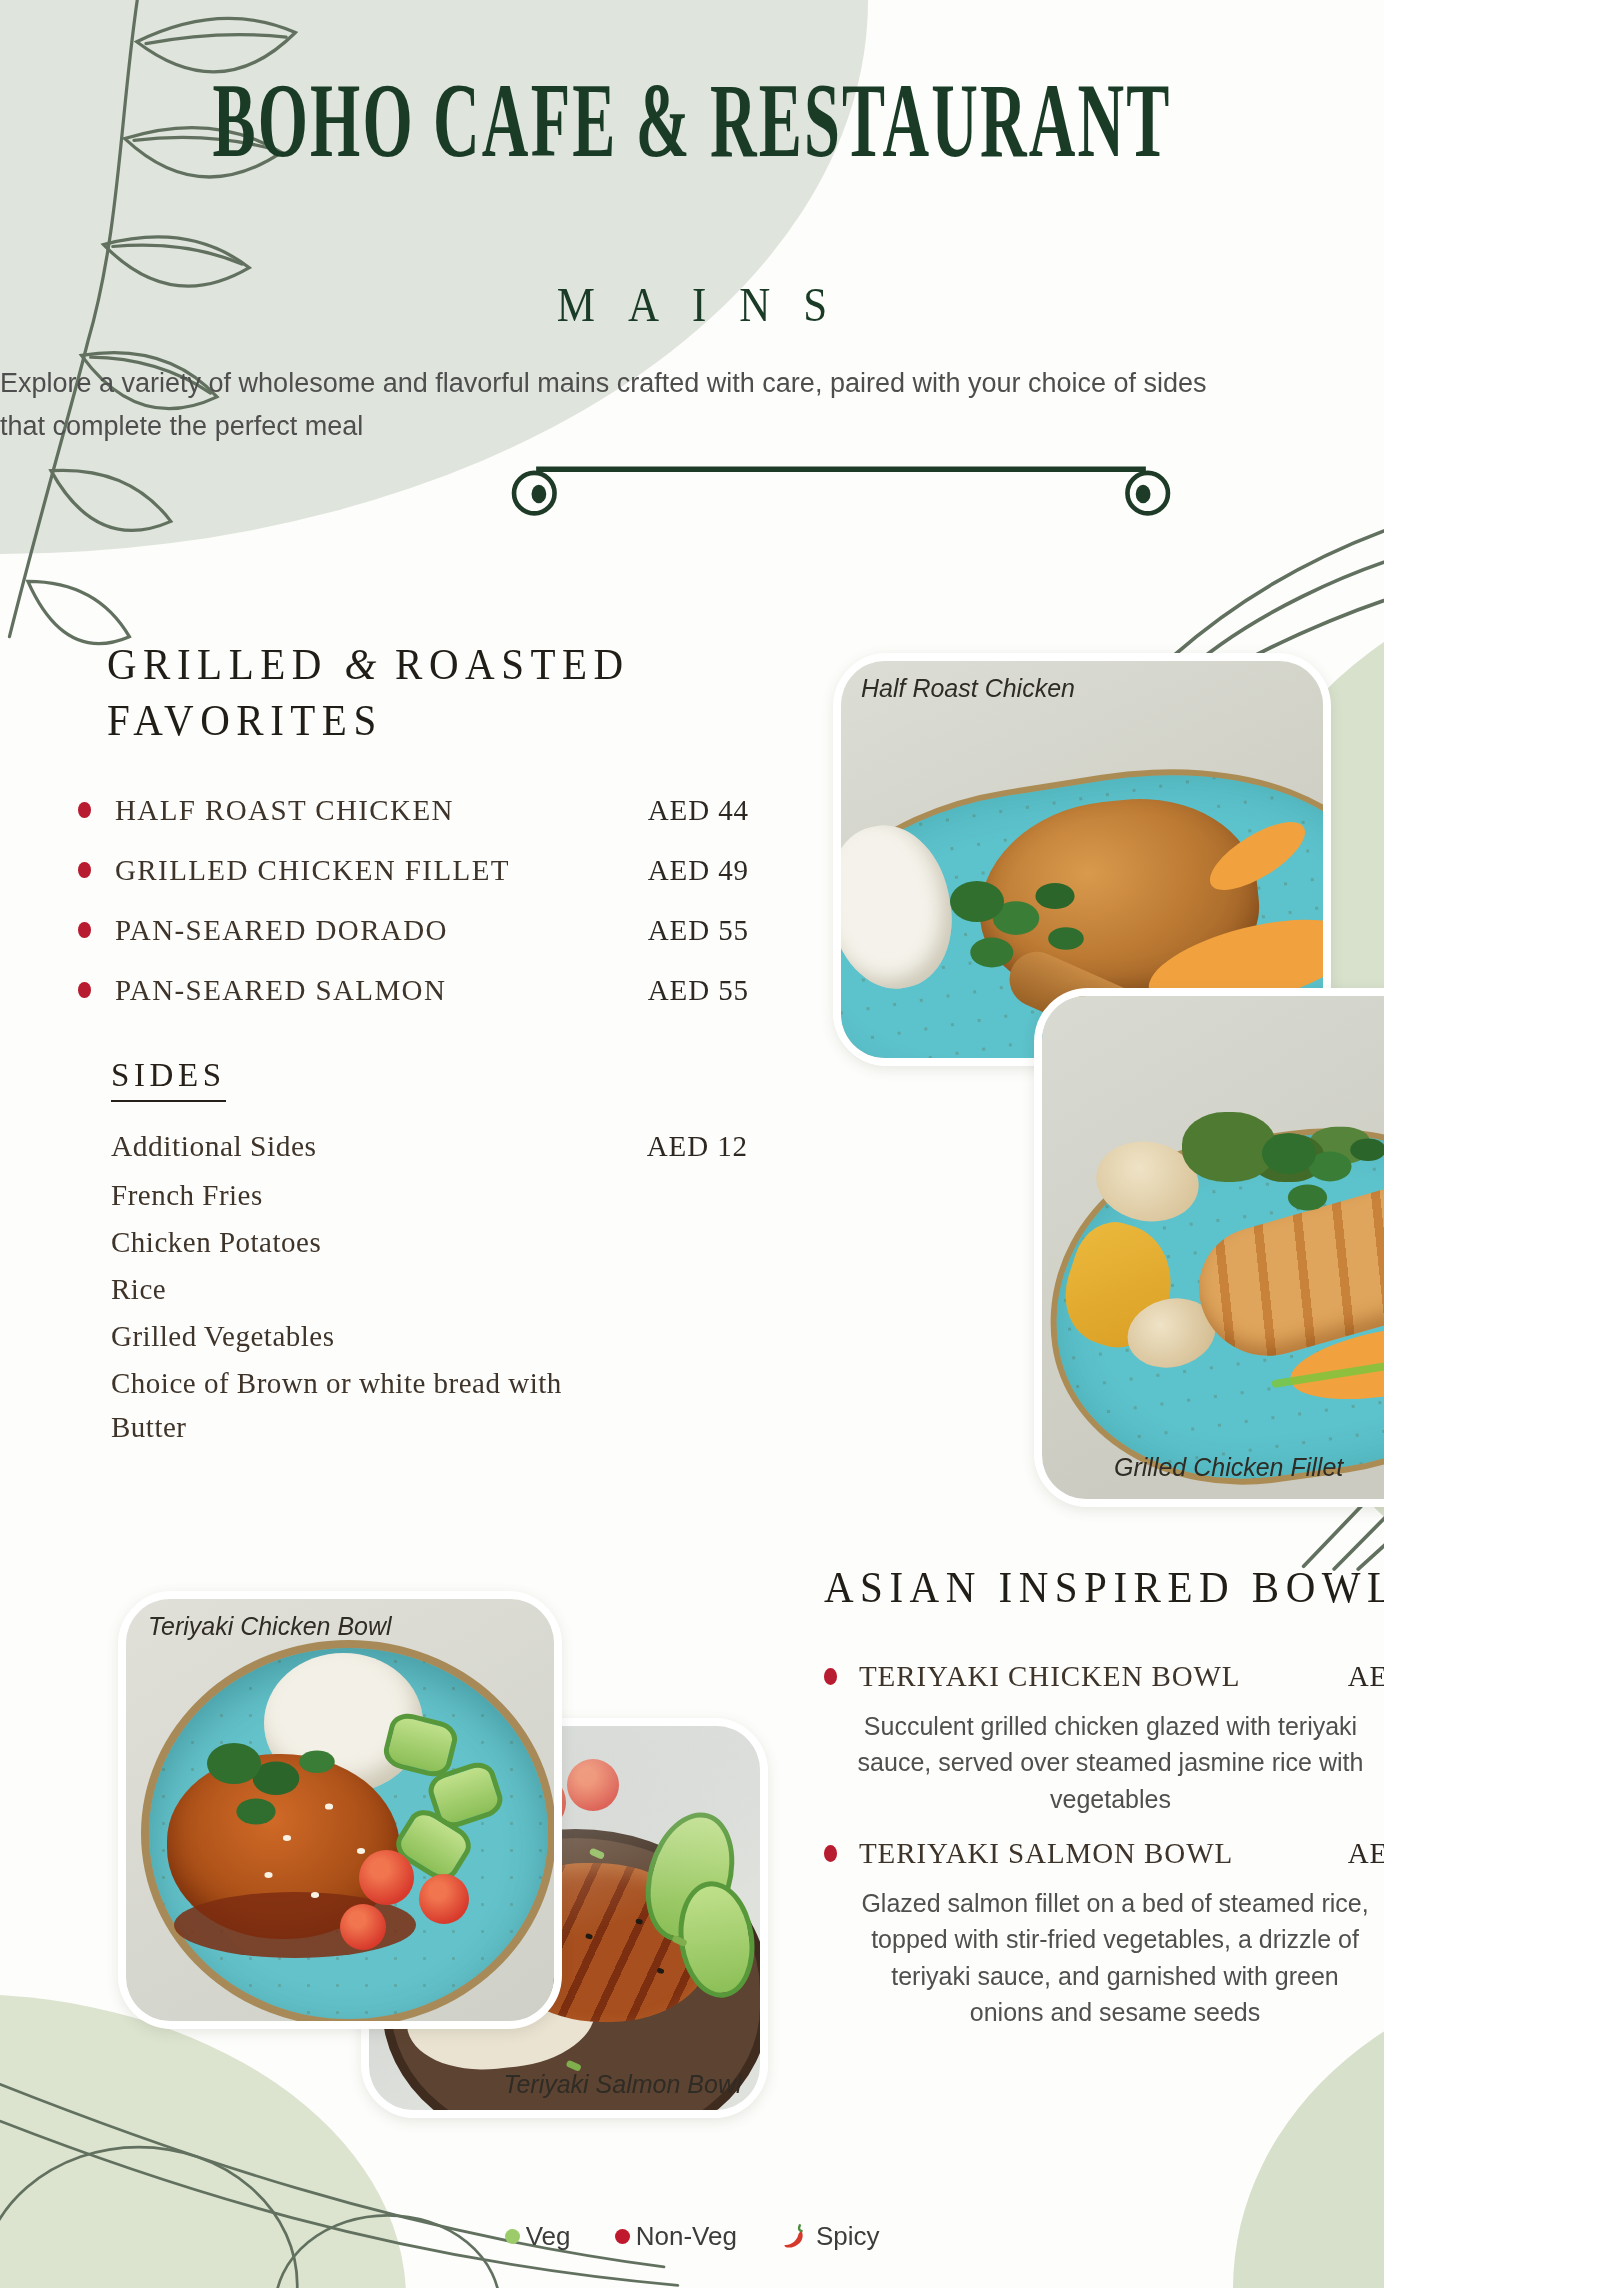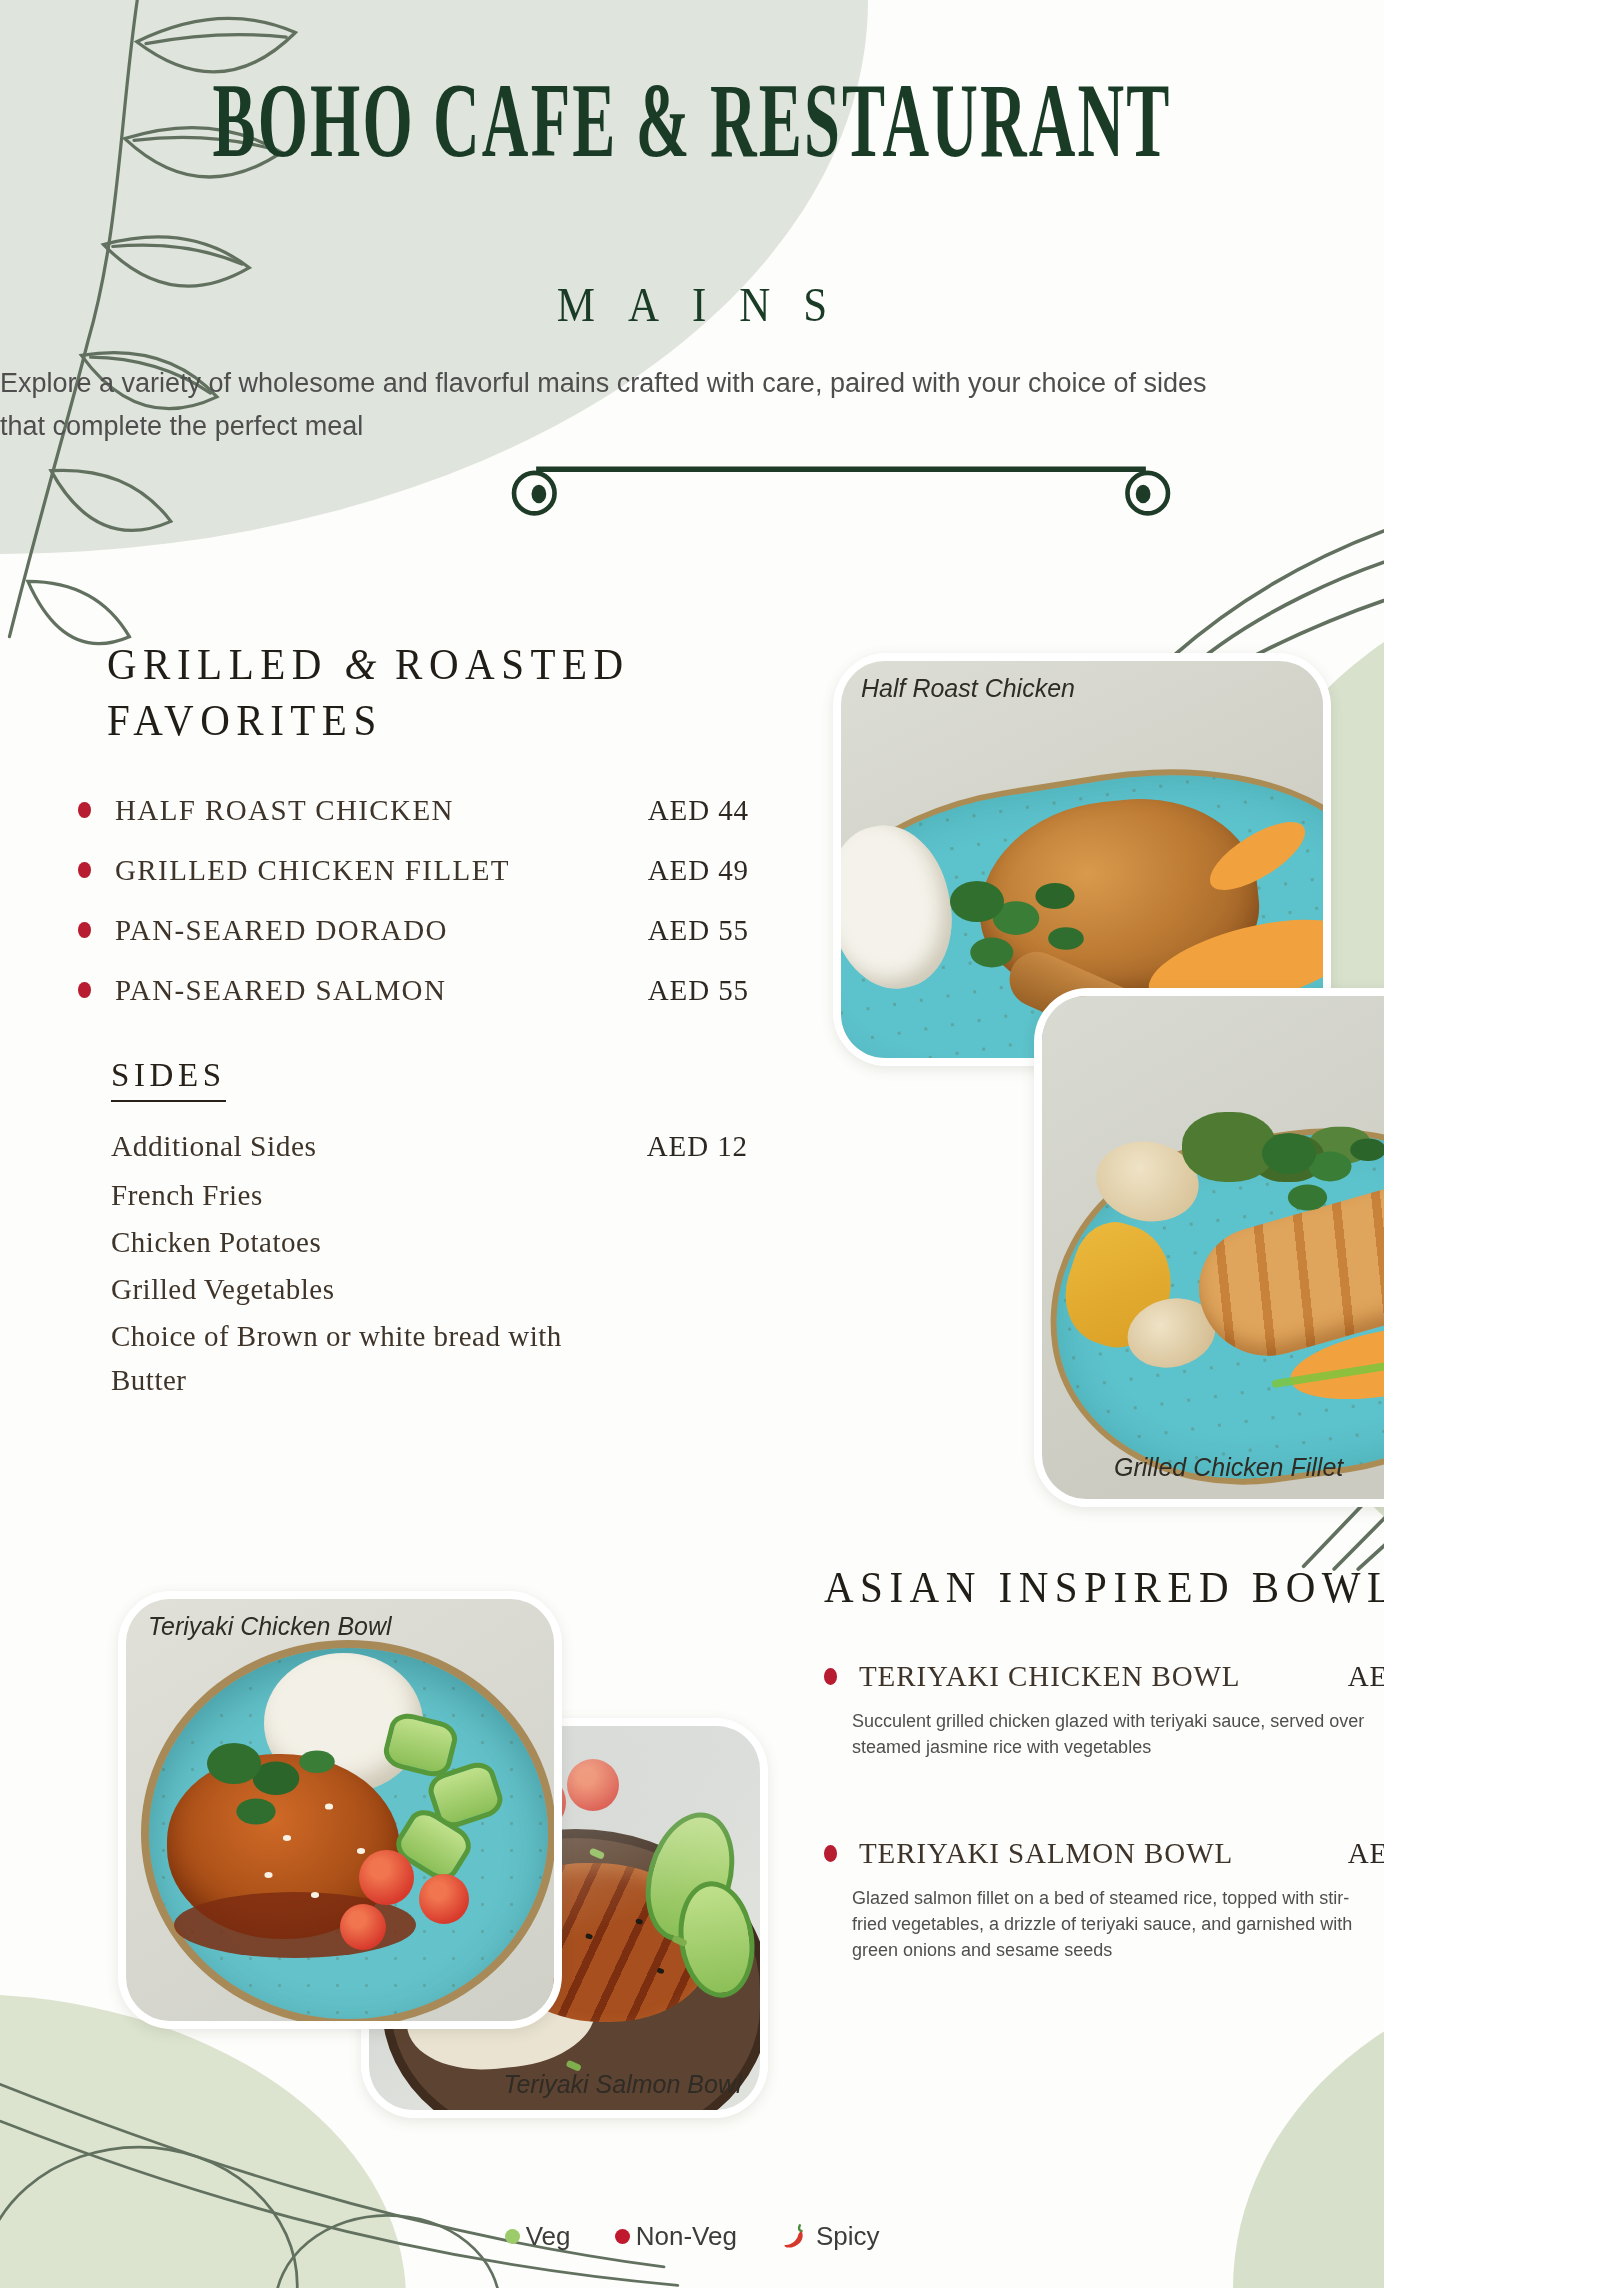--- a/index.html
+++ b/index.html
@@ -46,22 +46,22 @@
   .sides-extra .mi-name{margin-left:0;font-size:29.5px;letter-spacing:0.5px;}
   .sides-options{margin-top:11px;width:531px;font-size:29px;letter-spacing:0.5px;
                  color:#3e342a;line-height:1.5;}
   .sides-options div{margin-bottom:3.7px;}
 
   
   .bowls{left:824px;top:1560px;width:637px;}
   .bowls-heading{position:absolute;left:0;top:0;width:794px;white-space:nowrap;}
   .bowl-row{position:absolute;display:flex;align-items:center;width:625px;}
   .bowl-row .mi-name{margin-left:22px;letter-spacing:0.9px;}
-  .bowl-desc{position:absolute;font-family:"Liberation Sans",sans-serif;font-size:18px;
-             color:#4f4f4f;line-height:1.45;}
+  .bowl-desc{position:absolute;font-family:"Liberation Sans",sans-serif;font-size:25px;
+             color:#4f4f4f;line-height:1.45;text-align:center;}
   .row1{top:100px;} .desc1{left:28px;top:148px;width:517px;}
   .row2{top:277px;} .desc2{left:28px;top:325px;width:526px;}
 
   
   .photo{position:absolute;box-sizing:border-box;border:8.3px solid #ffffff;border-radius:54px;
          box-shadow:0 3.7px 13px rgba(70,70,55,.12);}
   .photo-inner{position:relative;width:100%;height:100%;border-radius:44px;overflow:hidden;}
   .photo-label{position:absolute;font-family:"Liberation Sans",sans-serif;font-style:italic;
                font-size:25px;color:#2f2b25;z-index:9;}
   .photo1{left:833px;top:653px;width:498px;height:413px;z-index:3;}
@@ -285,20 +285,21 @@
 
   <div class="abs sides">
     <div class="sides-heading">SIDES</div>
     <div class="sides-extra">
       <span class="mi-name">Additional Sides</span>
       <span class="mi-price">AED 12</span>
     </div>
     <div class="sides-options">
       <div>French Fries</div>
       <div>Chicken Potatoes</div>
+      <div>Rice</div>
       <div>Grilled Vegetables</div>
       <div>Choice of Brown or white bread with Butter</div>
     </div>
   </div>
 
   <div class="abs bowls">
     <div class="sec-heading bowls-heading">ASIAN INSPIRED BOWLS</div>
     <div class="bowl-row row1">
       <span class="dot"></span>
       <span class="mi-name">TERIYAKI CHICKEN BOWL</span>

